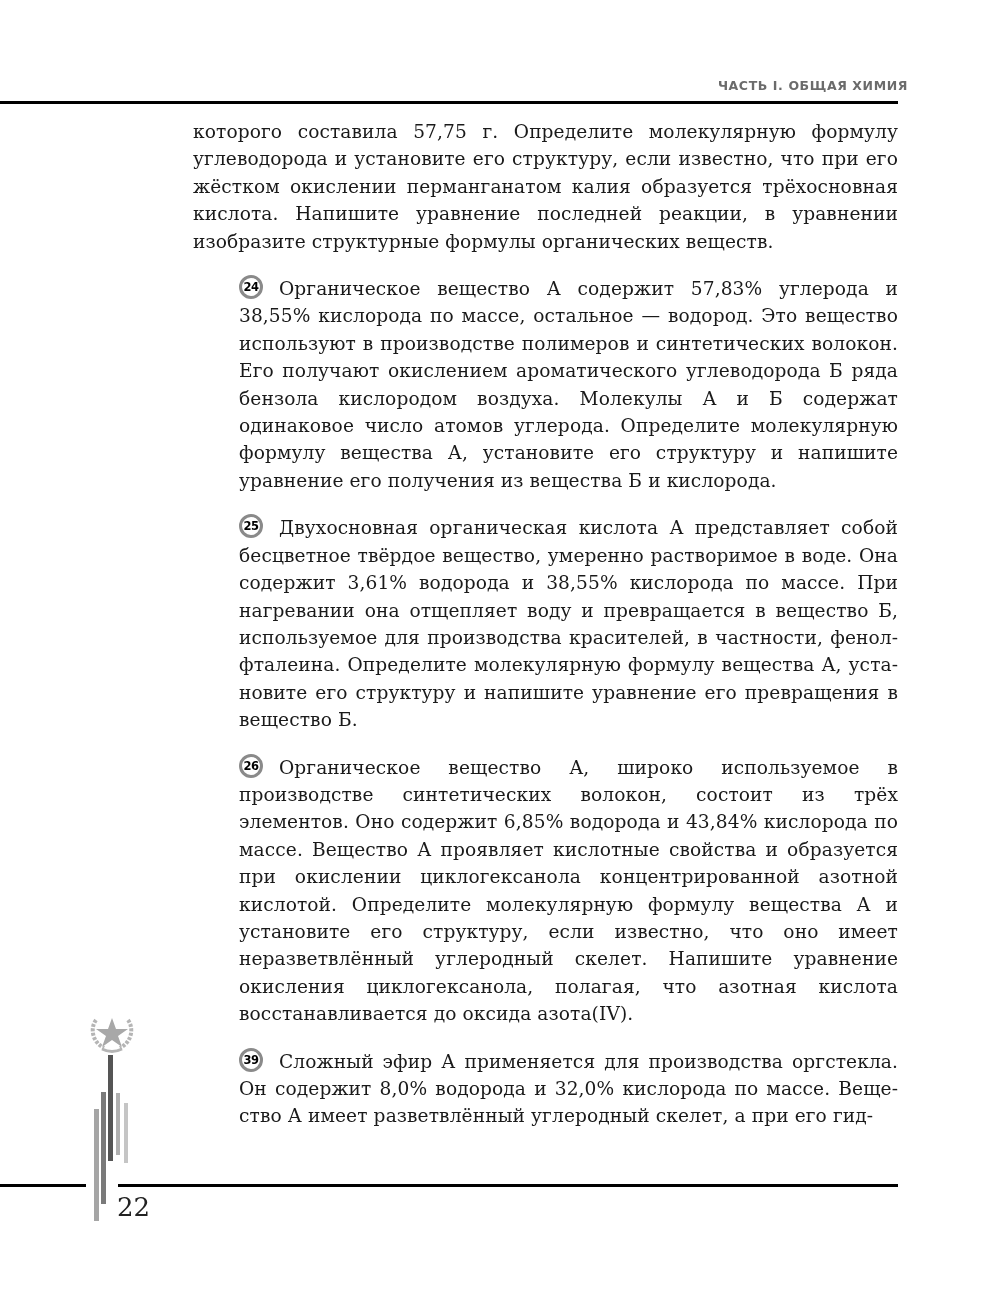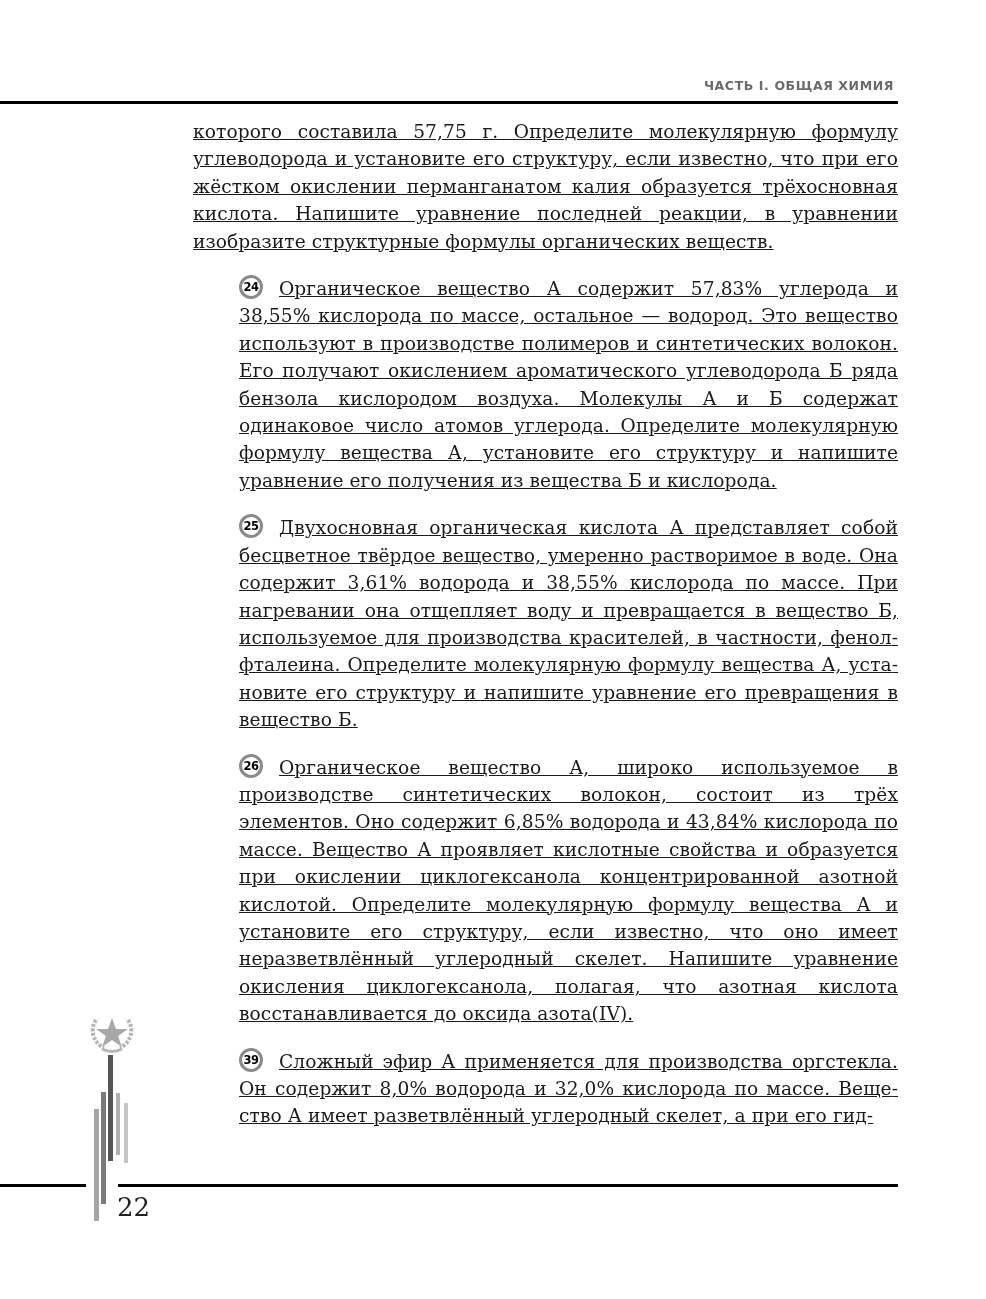--- a/index.html
+++ b/index.html
@@ -1,20 +1,20 @@
 <!DOCTYPE html>
 <html><head>
 <meta charset="utf-8">
 <style>
   html, body { margin:0; padding:0; background:#ffffff; }
   body { width:986px; height:1299px; position:relative; overflow:hidden; font-family:"DejaVu Serif", serif; color:#1a1a1a; }
-  .running-head { position:absolute; top:78px; right:92px; font-family:"DejaVu Sans", sans-serif; font-size:12.5px; font-weight:bold; color:#6b6b6b; letter-spacing:0.6px; }
+  .running-head { position:absolute; top:78px; right:78px; font-family:"DejaVu Sans", sans-serif; font-size:12.5px; font-weight:bold; color:#6b6b6b; letter-spacing:0.6px; }
   .top-rule { position:absolute; top:101px; left:0; width:898px; height:3px; background:#000; }
   .content { position:absolute; left:193px; top:118px; width:705px; }
-  .para { font-size:18.6px; line-height:27.4px; text-align:justify; margin:0; letter-spacing:0.1px;text-decoration:underline; }
+  .para { font-size:18.6px; line-height:27.4px; text-align:justify; margin:0; letter-spacing:0.1px; }
   .task { margin-top:20px; position:relative;margin-left:46px; }
   .num-badge { display:inline-block; width:24px; height:24px; border:3px solid #8a8a8a; border-radius:50%; box-sizing:border-box; font-family:"DejaVu Sans", sans-serif; font-weight:bold; font-size:11.5px; line-height:18px; text-align:center; color:#000; vertical-align:4px; margin-right:16px; letter-spacing:-0.5px; }
   .bottom-rule-left { position:absolute; top:1184px; left:0; width:86px; height:3px; background:#000; }
   .bottom-rule-right { position:absolute; top:1184px; left:118px; width:780px; height:3px; background:#000; }
   .page-number { position:absolute; top:1192px; left:117px; font-size:26px; color:#222; font-family:"DejaVu Serif", serif; }
   .emblem { position:absolute; left:86px; top:1012px; width:52px; height:42px; }
   .bar { position:absolute; }
 </style>
 </head>
 <body>

